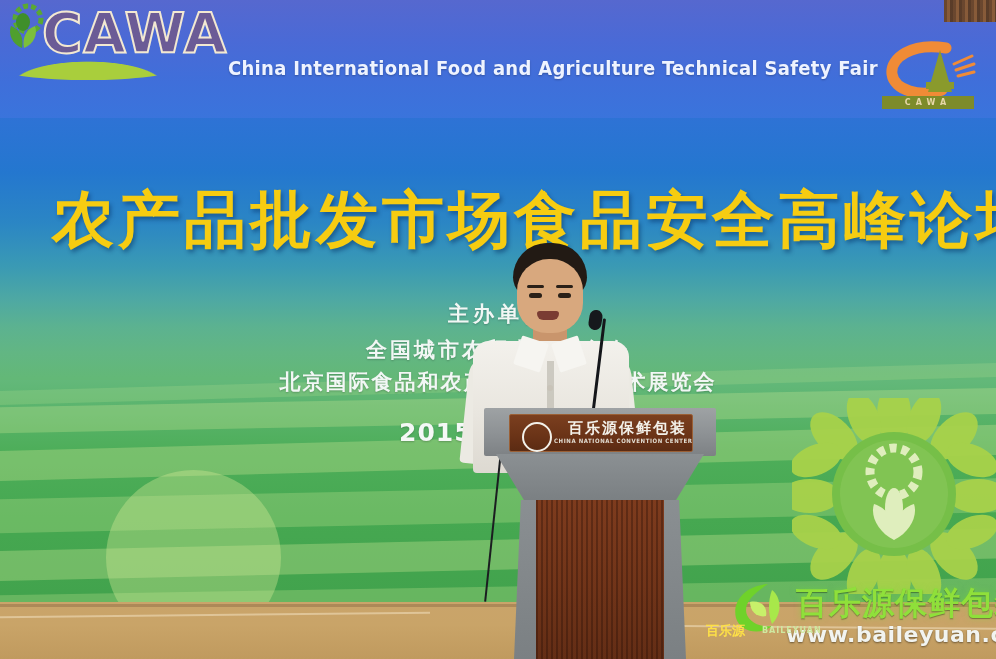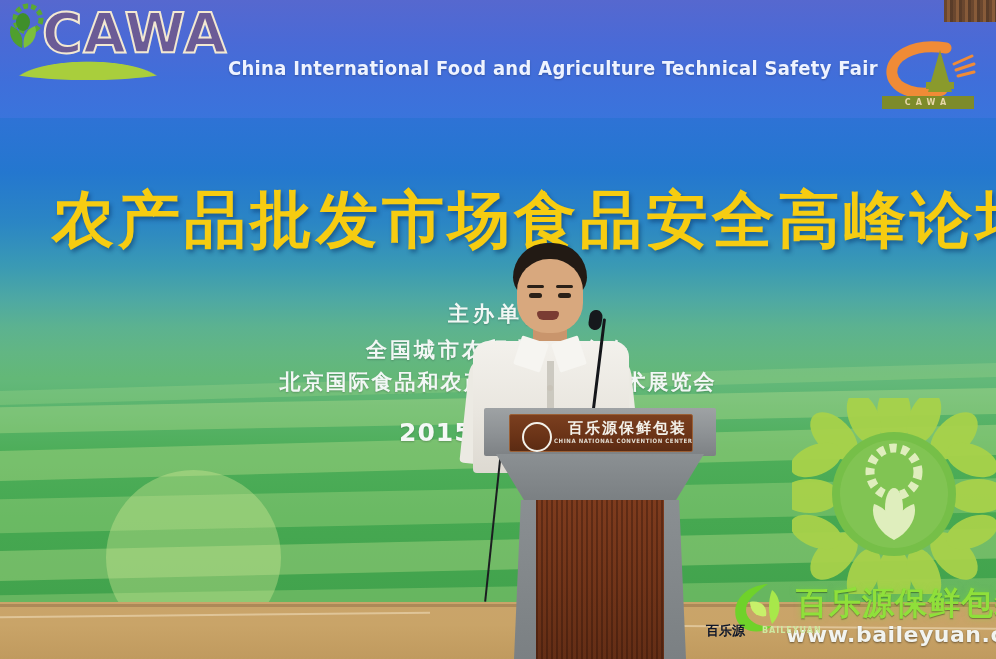--- a/index.html
+++ b/index.html
@@ -224,21 +224,21 @@
     position:absolute;left:86px;top:44px;
     font-family:"DejaVu Sans","Liberation Sans",sans-serif;
     font-size:22px;font-weight:bold;color:#f2f4f0;letter-spacing:.5px;
     white-space:nowrap;text-shadow:0 1px 2px rgba(0,0,0,.45);
   }
   .wm-badge{
     position:absolute;left:6px;top:44px;width:78px;height:18px;
   }
   .wm-badge-cn{
     position:absolute;left:0;top:0;font-family:"DejaVu Sans",sans-serif;
-    font-size:13px;font-weight:bold;color:#0f172a;letter-spacing:0px;white-space:nowrap;
+    font-size:13px;font-weight:bold;color:#fde047;letter-spacing:0px;white-space:nowrap;
   }
   .wm-badge-en{
     position:absolute;left:48px;top:4px;font-family:"DejaVu Sans",sans-serif;
     font-size:8px;font-weight:bold;color:#cfe8a0;letter-spacing:1px;white-space:nowrap;margin-left:8px;
   }
 </style>
 </head>
 <body>
 
 <div id="stage">

